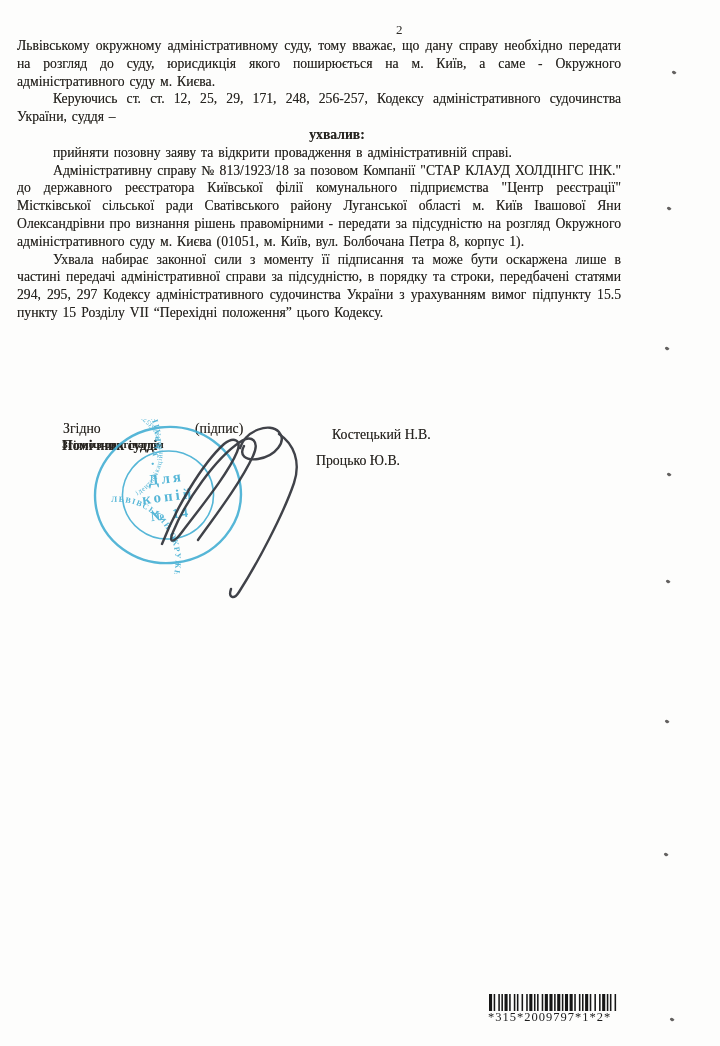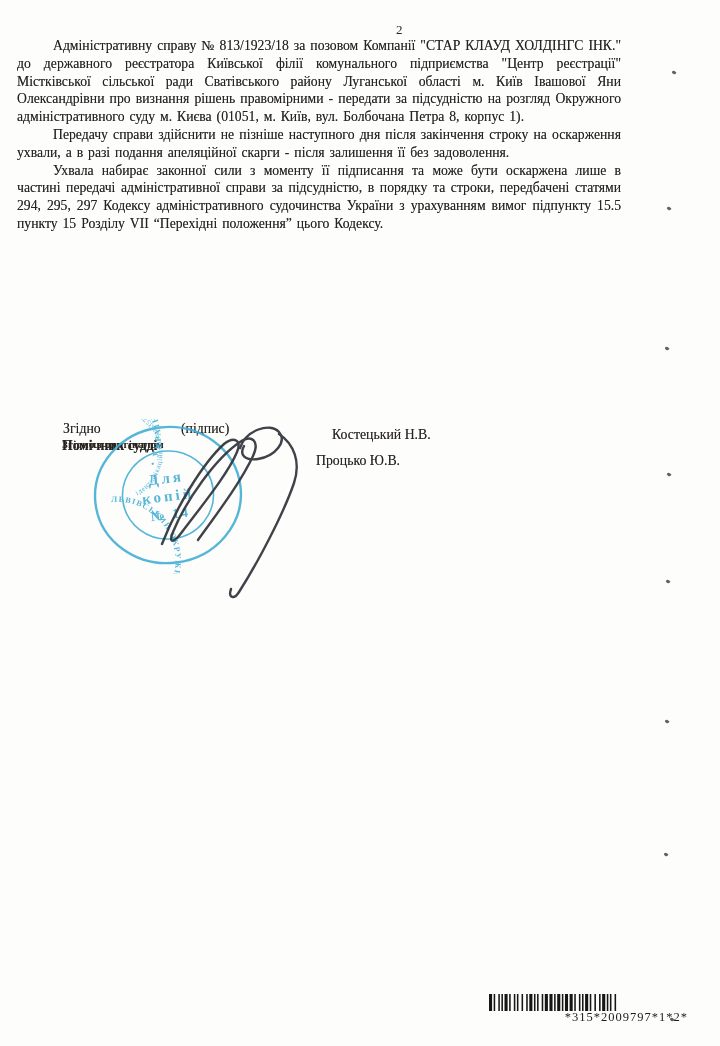--- a/index.html
+++ b/index.html
@@ -25,46 +25,49 @@
   }
   .body-text p{margin:0;text-indent:36px;}
   .body-text p.no-indent{text-indent:0;}
   .ruling-heading{
     margin:0;text-align:center;font-weight:bold;text-indent:0;
   }
   .sig-label{position:absolute;font-size:13.8px;text-shadow:0 0 0.5px rgba(45,40,32,.5);}
   .sig-small{position:absolute;font-size:11px;font-weight:600;letter-spacing:.2px;}
   .stamp-svg{position:absolute;left:86px;top:419px;width:170px;height:155px;opacity:.88;}
   .signature-svg{position:absolute;left:140px;top:412px;width:190px;height:195px;}
-  .barcode-wrap{position:absolute;left:488px;top:994px;width:200px;text-align:right;}
+  .barcode-wrap{position:absolute;left:488px;top:994px;width:200px;text-align:left;}
   .barcode-bars{display:block;margin:0 auto;}
   .barcode-label{
     font-size:12.5px;letter-spacing:1px;color:#1c1c1c;
     font-family:"Liberation Serif", serif;margin-top:-1px;
   }
   .speck{
     position:absolute;width:4px;height:3px;background:#3c3a38;
     border-radius:2px 0 2px 1px;transform:rotate(40deg);opacity:.8;
   }
 </style>
 </head>
 <body>
 
 <div class="page">
 
   <div class="page-number">2</div>
 
   <div class="body-text">
+    <p class="no-indent">Львівському окружному адміністративному суду, тому вважає, що дану справу необхідно передати на розгляд до суду, юрисдикція якого поширюється на м. Київ, а саме - Окружного адміністративного суду м. Києва.</p>
+    <p>Керуючись ст. ст. 12, 25, 29, 171, 248, 256-257, Кодексу адміністративного судочинства України, суддя –</p>
+    <p class="ruling-heading">ухвалив:</p>
+    <p>прийняти позовну заяву та відкрити провадження в адміністративній справі.</p>
     <p>Адміністративну справу № 813/1923/18 за позовом Компанії "СТАР КЛАУД ХОЛДІНГС ІНК." до державного реєстратора Київської філії комунального підприємства "Центр реєстрації" Містківської сільської ради Сватівського району Луганської області м. Київ Івашової Яни Олександрівни про визнання рішень правомірними - передати за підсудністю на розгляд Окружного адміністративного суду м. Києва (01051, м. Київ, вул. Болбочана Петра 8, корпус 1).</p>
-    <p>Передачу справи здійснити не пізніше наступного дня після закінчення строку на оскарження ухвали, а в разі подання апеляційної скарги - після залишення її без задоволення.</p>
     <p>Ухвала набирає законної сили з моменту її підписання та може бути оскаржена лише в частині передачі адміністративної справи за підсудністю, в порядку та строки, передбачені статями 294, 295, 297 Кодексу адміністративного судочинства України з урахуванням вимог підпункту 15.5 пункту 15 Розділу VII “Перехідні положення” цього Кодексу.</p>
   </div>
 
   <div class="sig-label" style="left:63px;top:421px;">Згідно</div>
-  <div class="sig-label" style="left:181px;top:421px;">(підпис)</div>
+  <div class="sig-label" style="left:195px;top:421px;">(підпис)</div>
   <div class="sig-label" style="left:332px;top:411px;margin-top:16px;">Костецький Н.В.</div>
   <div class="sig-small" style="left:62px;top:438px;">Згідно з оригіналом</div>
   <div class="sig-label" style="left:62px;top:438px;font-weight:bold;">Помічник судді</div>
   <div class="sig-label" style="left:316px;top:453px;">Процько Ю.В.</div>
 
   <svg class="stamp-svg" viewBox="0 0 170 155">
     <defs>
       <path id="ringTopPath" d="M 23,76 A 59,59 0 1 1 22.9,76"></path>
       <path id="ringInnerPath" d="M 34,76 A 48,48 0 1 0 33.9,76"></path>
       <path id="ringBottomPath" d="M 18,76 A 64,64 0 1 0 17.9,76"></path>

